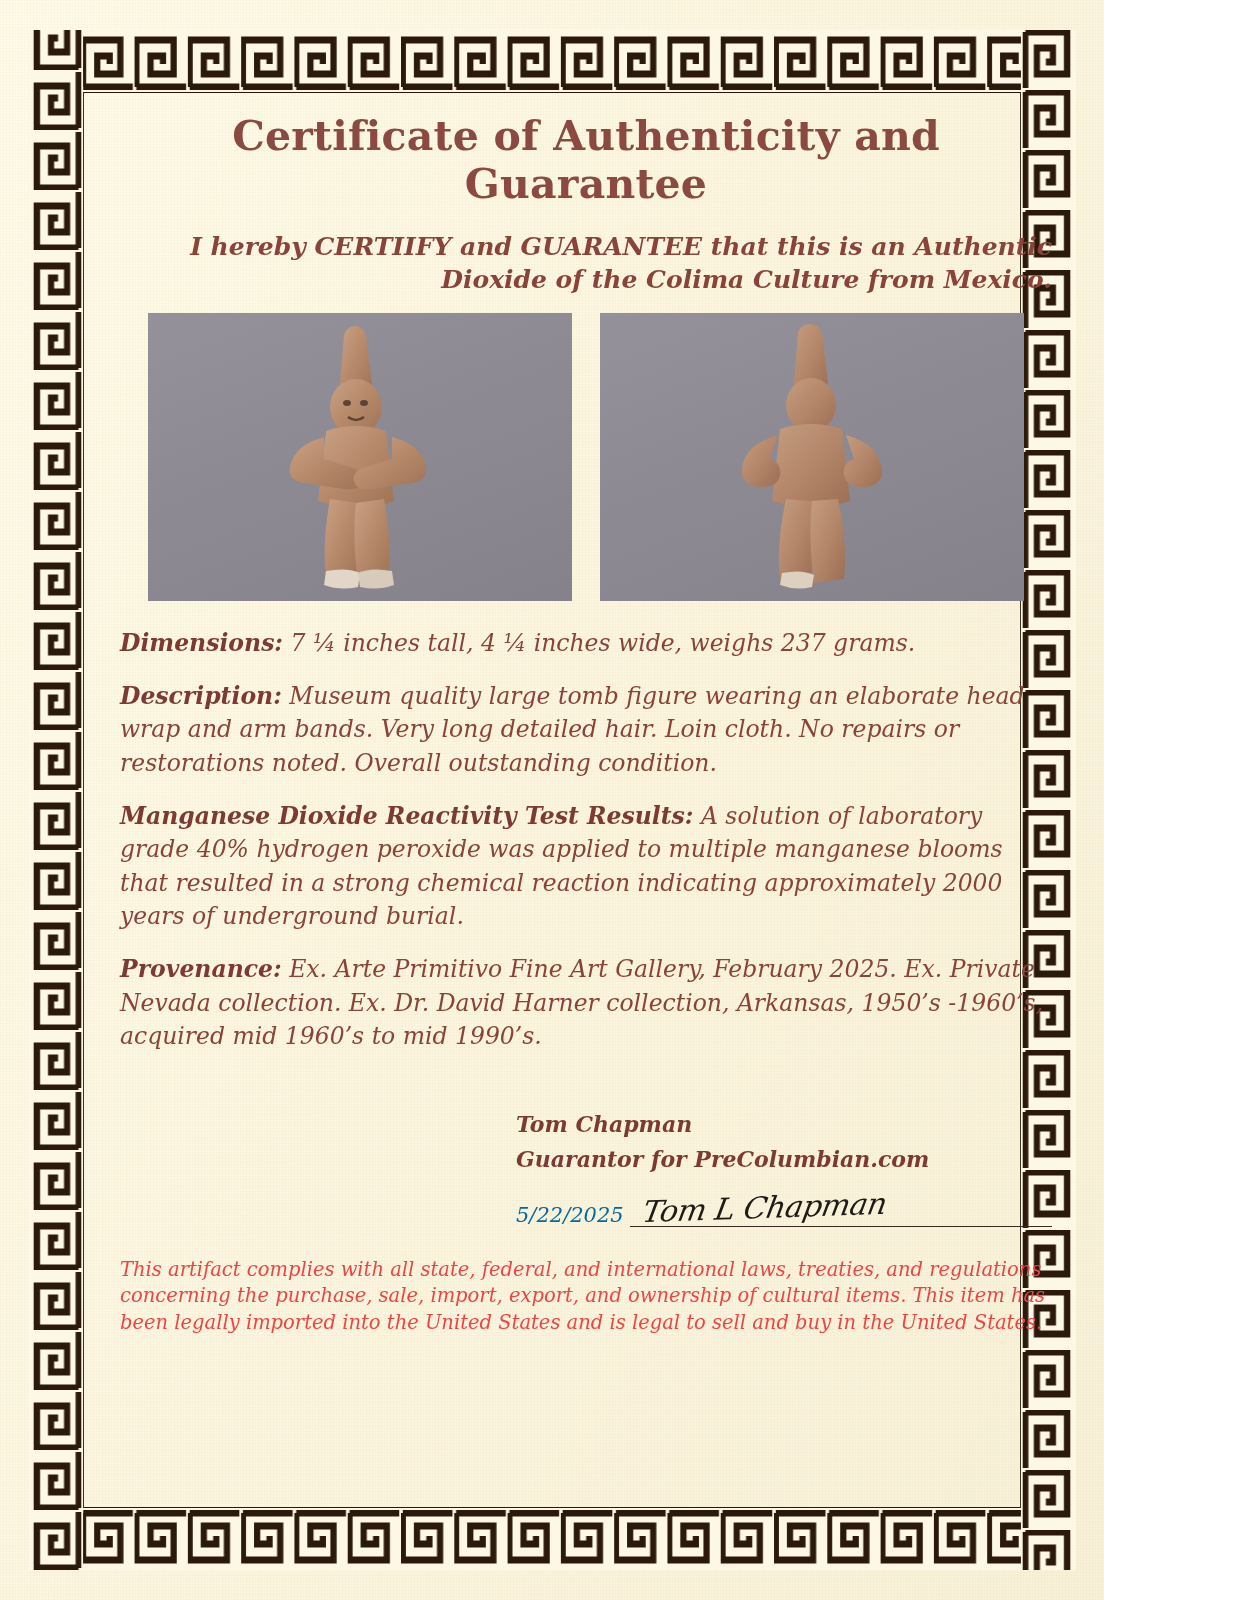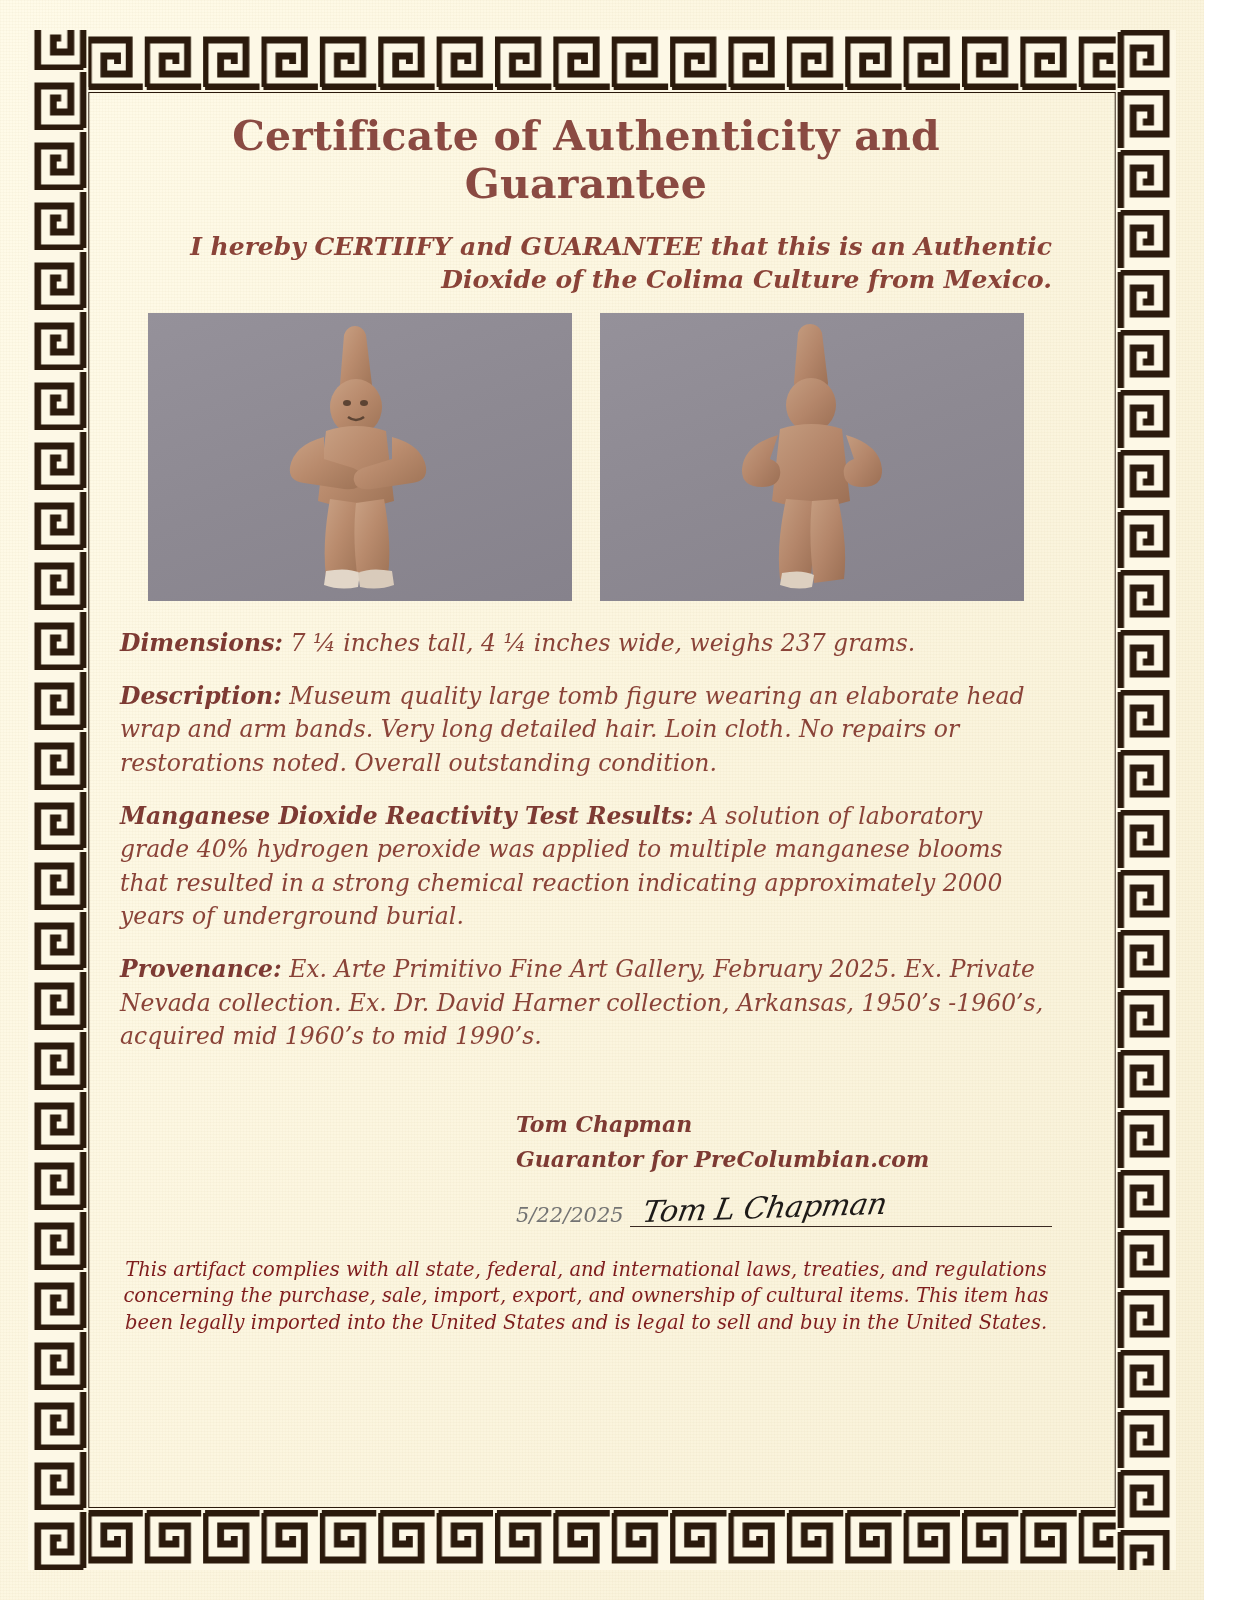--- a/index.html
+++ b/index.html
@@ -10,21 +10,21 @@
   body {
     width: 1236px;
     height: 1600px;
     font-family: "DejaVu Serif", serif;
     overflow: hidden;
   }
 
   
   .page {
     position: relative;
-    width: 1204px;
+    width: 1104px;
     height: 1600px;
     background: #fdf8e6;
     box-sizing: border-box;
   }
   .paper-texture {
     position: absolute;
     inset: 0;
     background:
       repeating-linear-gradient(0deg, rgba(190,170,120,0.05) 0 1px, rgba(255,255,255,0) 1px 3px),
       repeating-linear-gradient(90deg, rgba(190,170,120,0.045) 0 1px, rgba(255,255,255,0) 1px 3px),
@@ -122,21 +122,21 @@
   .sig-row {
     display: flex;
     align-items: flex-end;
     margin-top: 16px;
     padding-left: 0;
   }
   .sig-date {
     font-size: 21px;
     font-style: italic;
     font-weight: normal;
-    color: #737373;
+    color: #0369a1;
     padding-left: 0;
   }
   .sig-line {
     position: relative;
     flex: 1;
     margin-left: 6px;
     border-bottom: 1.6px solid #3a2a22;
     height: 34px;
   }
   .sig-script {
@@ -150,22 +150,21 @@
     transform: skewX(-12deg) rotate(-2deg);
     white-space: nowrap;
     letter-spacing: -0.5px;
   }
 
   .legal {
     margin-top: 30px;
     font-size: 19.5px;
     line-height: 1.37;
     font-style: italic;
-    color: #7f1d1d;
-    text-align: center;
+    color: #ef4444;
   }
 
   
   .fig-svg { position: absolute; inset: 0; }
 </style>
 </head>
 <body>
 
 <div class="page">
   <div class="paper-texture"></div>

